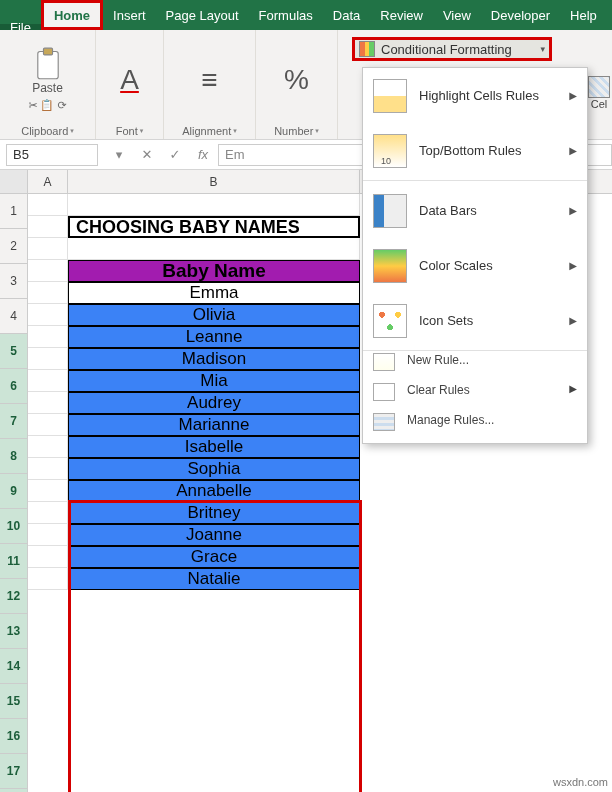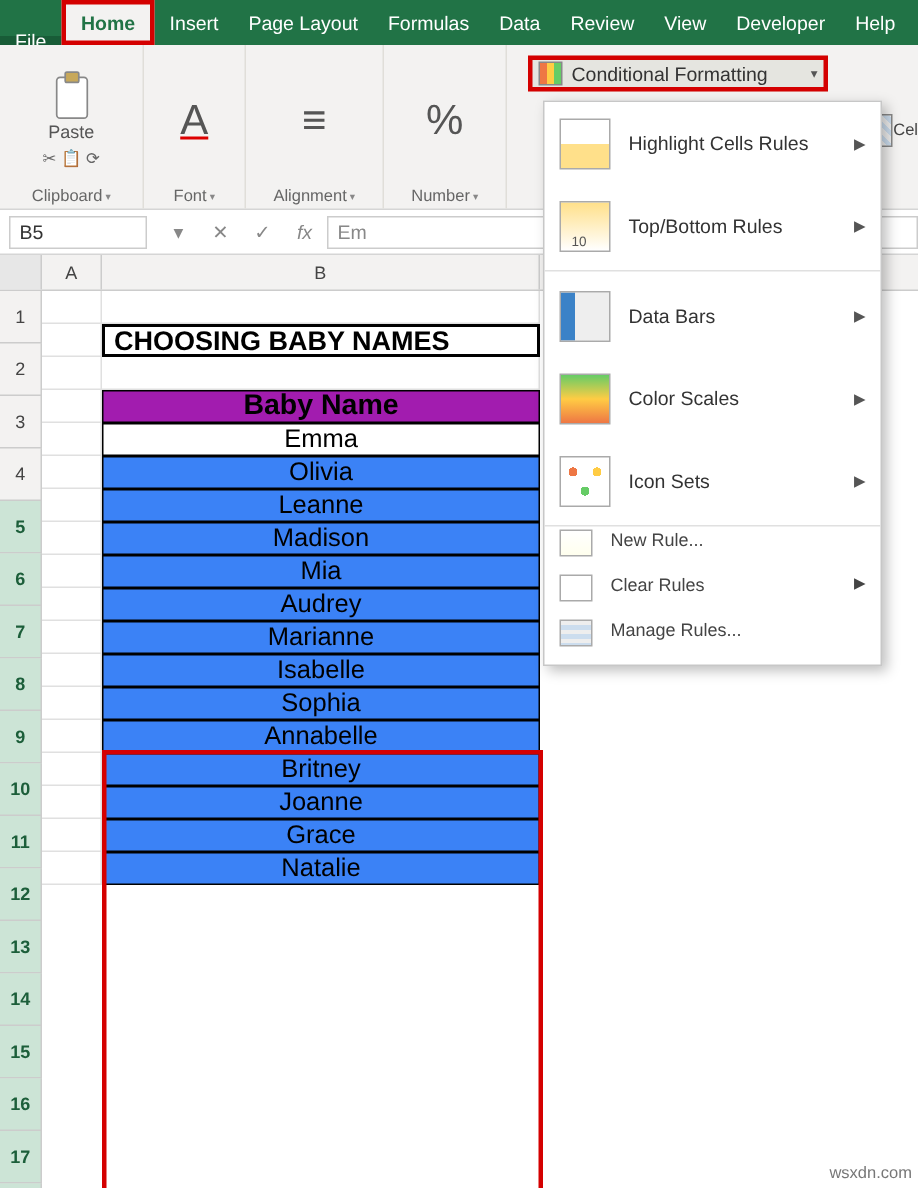--- a/index.html
+++ b/index.html
@@ -67,21 +67,21 @@
       border:3px solid #d40000;
       background:#e5e5e0;
       display:flex;align-items:center;gap:6px;
       padding:0 4px;
       font-size:13px;color:#333;
     }
     .cf-button .cficon{width:16px;height:16px;display:inline-block;background:linear-gradient(90deg,#e74 0 33%,#fc4 33% 66%,#6c6 66% 100%);border:1px solid #888;}
     .cf-button .caret{margin-left:auto;font-size:9px;color:#555;}
 
     .cell-btn{
-      position:absolute;left:586px;top:46px;width:26px;display:flex;flex-direction:row;align-items:center;font-size:11px;color:#444;
+      position:absolute;left:586px;top:46px;width:26px;display:flex;flex-direction:column;align-items:center;font-size:11px;color:#444;
     }
     .cell-btn .ic{width:22px;height:22px;border:1px solid #888;background:repeating-linear-gradient(45deg,#eee,#eee 3px,#cde 3px,#cde 6px);}
 
     
     .formula-bar {
       height:30px;border-bottom:1px solid #d5d5d5;display:flex;align-items:center;font-size:13px;color:#333;background:#fff;
     }
     .namebox{width:92px;border:1px solid #ccc;margin:0 6px;height:22px;padding:0 6px;display:flex;align-items:center;}
     .fbicons{display:flex;gap:10px;margin:0 6px;color:#888;}
     .fbicons span{width:18px;text-align:center;}

